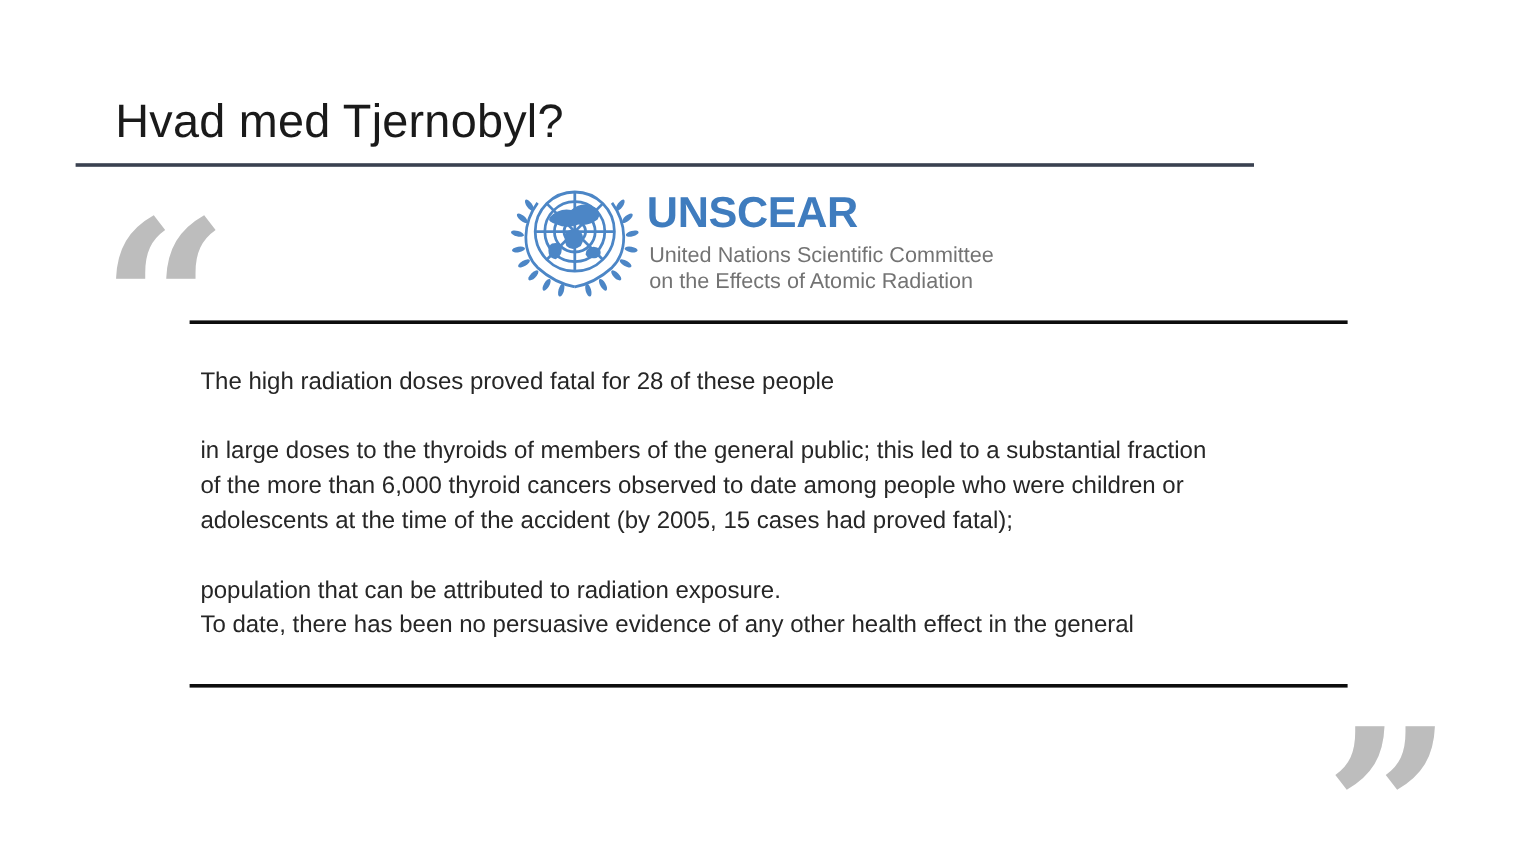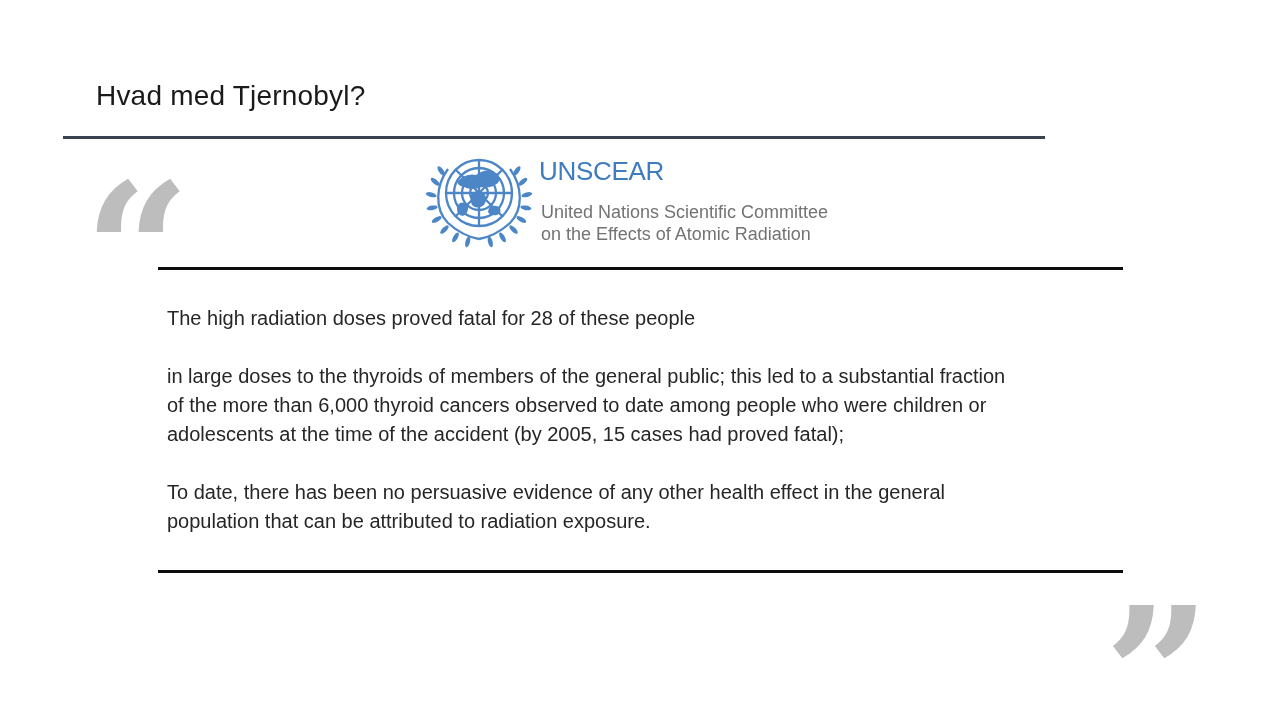--- a/index.html
+++ b/index.html
@@ -3,37 +3,37 @@
 <meta charset="utf-8">
 <style>
   html,body{margin:0;padding:0;}
   body{
     width:1280px;height:720px;background:#ffffff;overflow:hidden;position:relative;
     font-family:"Liberation Sans",sans-serif;
   }
   .abs{position:absolute;}
   
   .slide-title{
-    left:96px;top:80px;font-size:28px;letter-spacing:.2px;color:#1a1a1a;
+    left:96px;top:80px;font-size:39px;letter-spacing:.2px;color:#1a1a1a;
     font-weight:400;white-space:nowrap;
   }
   .title-underline{
     left:63px;top:136px;width:982px;height:3px;background:#3a4150;
   }
   
   .quote-mark{
     font-family:"DejaVu Serif",serif;font-weight:bold;color:#bdbdbd;
     font-size:185px;line-height:185px;white-space:nowrap;
   }
   .quote-open{left:84px;top:160px;}
   .quote-close{left:1104px;top:583px;}
   
   .logo-emblem{left:424px;top:151px;width:110px;height:101px;}
   .logo-wordmark{
-    left:539px;top:156px;font-size:26px;font-weight:400;letter-spacing:-.3px;
+    left:539px;top:156px;font-size:36px;font-weight:700;letter-spacing:-.3px;
     color:#3f7cbe;white-space:nowrap;
   }
   .logo-subtitle{
     left:541px;top:201px;font-size:18px;line-height:22px;color:#737373;white-space:nowrap;
   }
   
   .rule{left:158px;width:965px;height:3px;background:#0d0d0d;}
   .rule-top{top:267px;}
   .rule-bottom{top:570px;}
   
@@ -106,22 +106,22 @@
   <div class="abs quote-body">
     <div class="para">
       <div class="line">The high radiation doses proved fatal for 28 of these people</div>
     </div>
     <div class="para">
       <div class="line">in large doses to the thyroids of members of the general public; this led to a substantial fraction</div>
       <div class="line">of the more than 6,000 thyroid cancers observed to date among people who were children or</div>
       <div class="line">adolescents at the time of the accident (by 2005, 15 cases had proved fatal);</div>
     </div>
     <div class="para">
+      <div class="line">population that can be attributed to radiation exposure.</div>
       <div class="line">To date, there has been no persuasive evidence of any other health effect in the general</div>
-      <div class="line">population that can be attributed to radiation exposure.</div>
     </div>
   </div>
 
   <div class="abs rule rule-bottom"></div>
 
   <div class="abs quote-mark quote-close">”</div>
 
 </div>
 
 </body></html>

